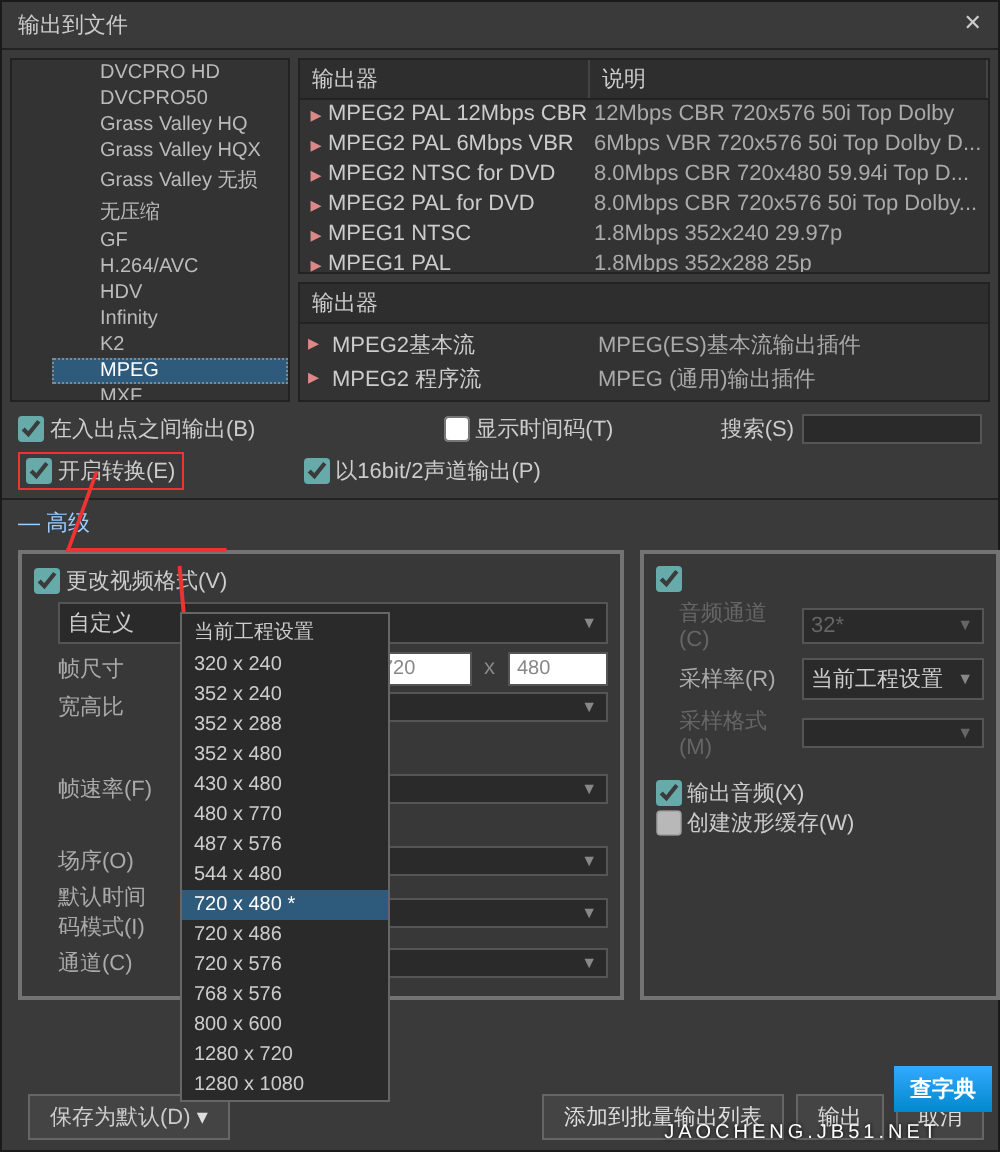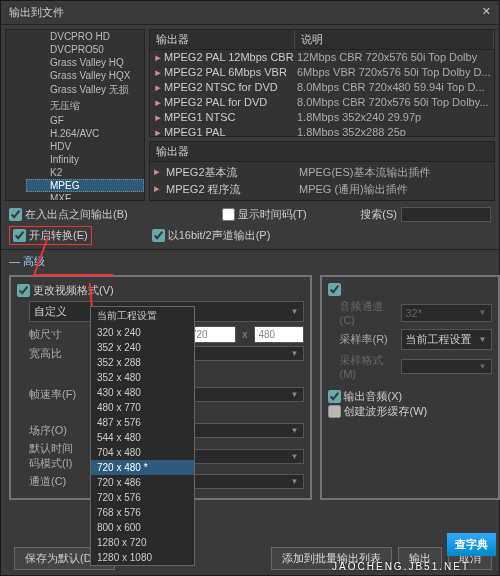--- a/index.html
+++ b/index.html
@@ -267,21 +267,20 @@
 <div class="dropdown" id="dd">
     <div class="dd-item">当前工程设置</div>
     <div class="dd-item">320 x 240</div>
     <div class="dd-item">352 x 240</div>
     <div class="dd-item">352 x 288</div>
     <div class="dd-item">352 x 480</div>
     <div class="dd-item">430 x 480</div>
     <div class="dd-item">480 x 770</div>
     <div class="dd-item">487 x 576</div>
     <div class="dd-item">544 x 480</div>
-    <div class="dd-item">704 x 480</div>
     <div class="dd-item hl">720 x 480 *</div>
     <div class="dd-item">720 x 486</div>
     <div class="dd-item">720 x 576</div>
     <div class="dd-item">768 x 576</div>
     <div class="dd-item">800 x 600</div>
     <div class="dd-item">1280 x 720</div>
     <div class="dd-item">1280 x 1080</div>
   </div>
 <div class="red-line rl1"></div>
 <div class="red-line rl2"></div>

